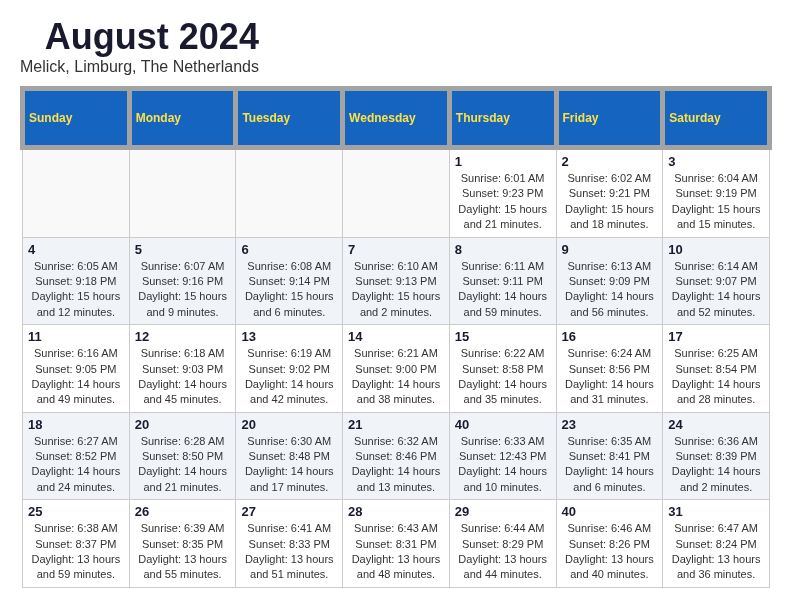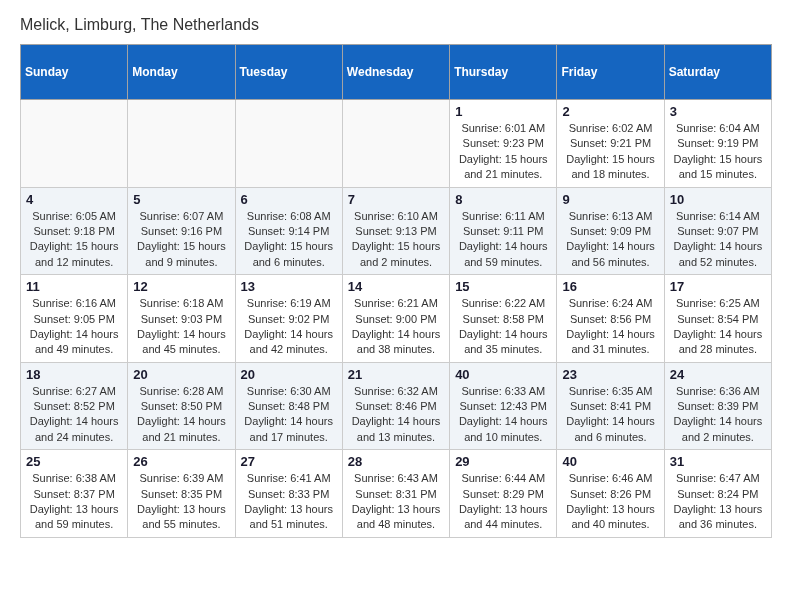--- a/index.html
+++ b/index.html
@@ -7,33 +7,34 @@
     .page { padding: 16px 20px; }
     .header { display: flex; align-items: flex-start; justify-content: space-between; margin-bottom: 10px; }
     .logo { display: flex; align-items: center; gap: 4px; }
     .logo-text { font-size: 18px; font-weight: bold; color: #1a1a2e; line-height: 1.1; }
     .logo-text span { color: #1565c0; }
     .logo-icon { width: 28px; height: 28px; }
     .title-block { text-align: right; }
     .cal-title { font-size: 36px; font-weight: bold; color: #1a1a2e; }
     .cal-subtitle { font-size: 16px; color: #333; text-align: center; }
     table { width: 100%; border-collapse: collapse; table-layout: fixed; }
-    th { background-color: #1565c0; color: #ffffff; font-size: 12px; font-weight: bold; padding: 20px 4px; text-align: left; border: 1px solid #a3a3a3; }
+    th { background-color: #1565c0; color: #fde047; font-size: 12px; font-weight: bold; padding: 20px 4px; text-align: left; border: 5px solid #a3a3a3; }
     td { border: 1px solid #ccc; vertical-align: top; padding: 4px 5px; font-size: 10px; color: #333; height: 85px; background: #fff; }
     td.empty { background: #f9f9f9; }
     tr:nth-child(even) td:not(.empty) { background: #f0f4f8; }
     .day-num { font-size: 13px; font-weight: bold; color: #1a1a2e; display: block; margin-bottom: 2px; }
     .day-info { font-size: 11px; line-height: 1.4; color: #333; text-align: center; }
   </style>
 </head>
 <body>
 
 <div class="page">
   <div class="header">
     <div class="title-block">
+      <div class="cal-title">August 2024</div>
       <div class="cal-subtitle">Melick, Limburg, The Netherlands</div>
     </div>
   </div>
 
   <table>
     <thead>
       <tr>
       <th>Sunday</th>
           <th>Monday</th>
           <th>Tuesday</th>

